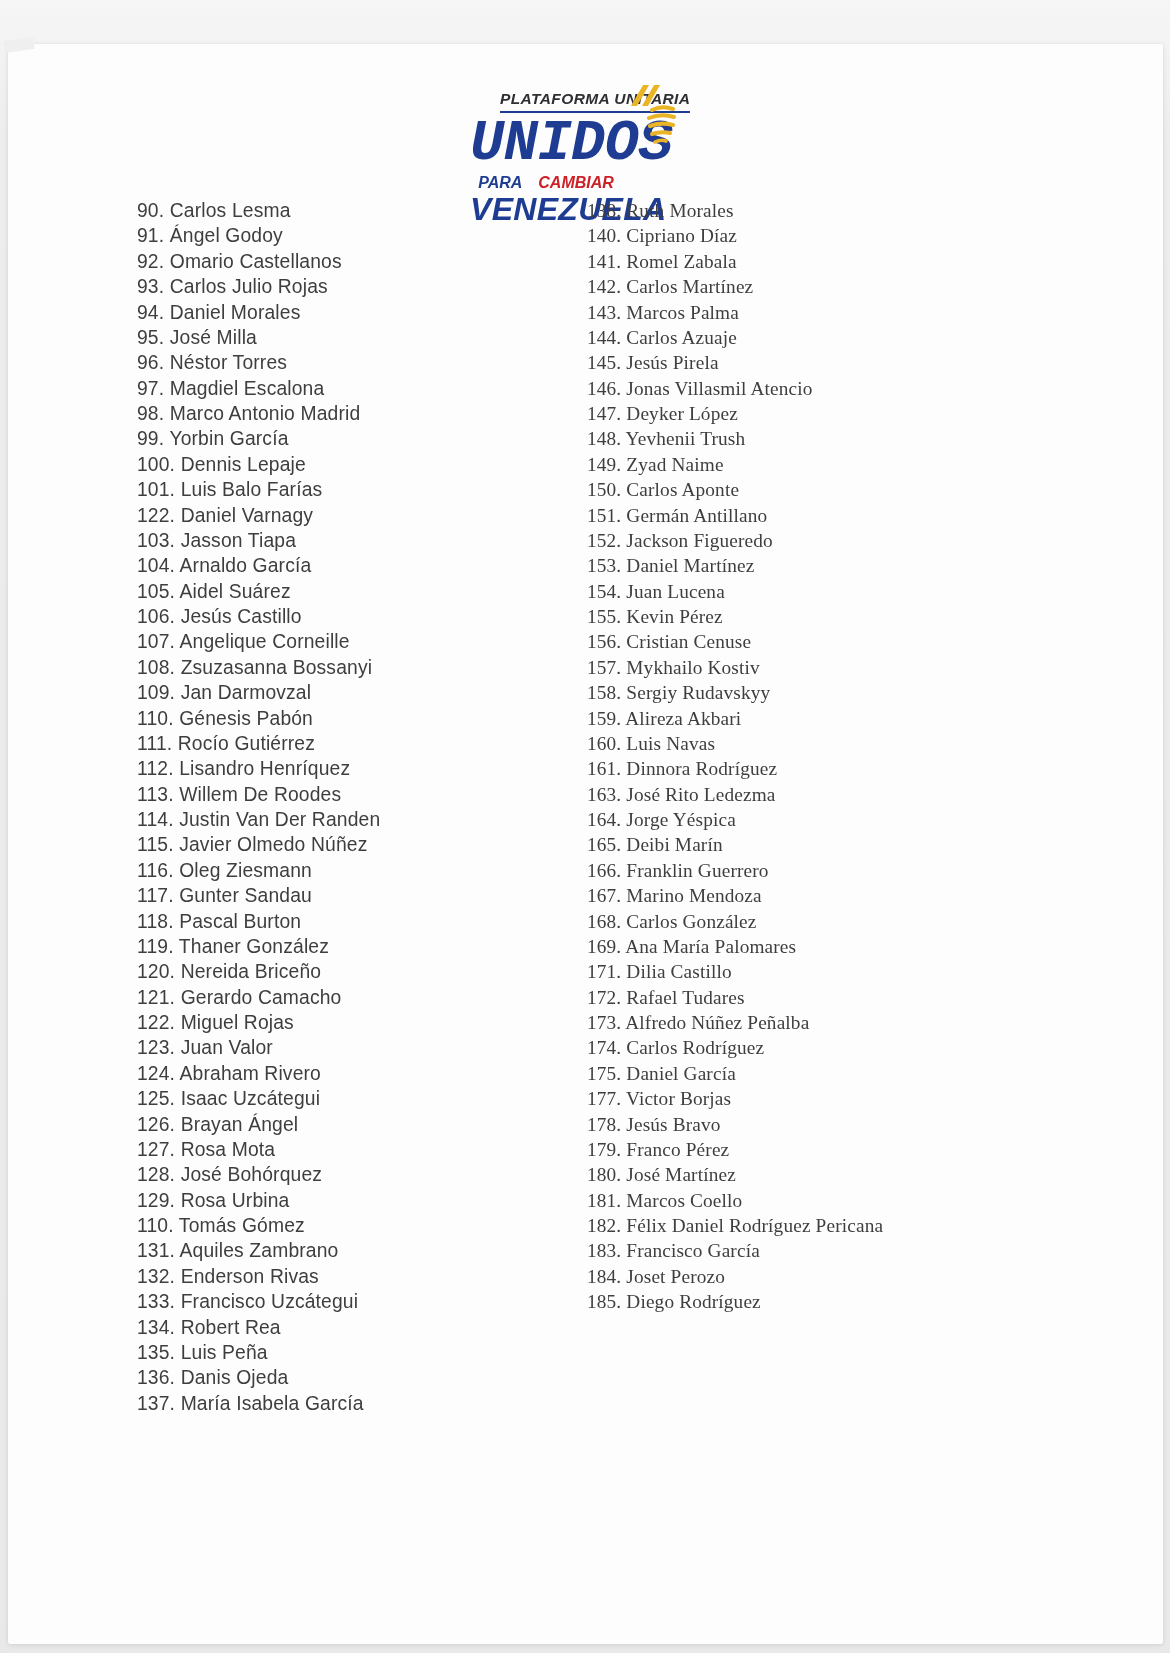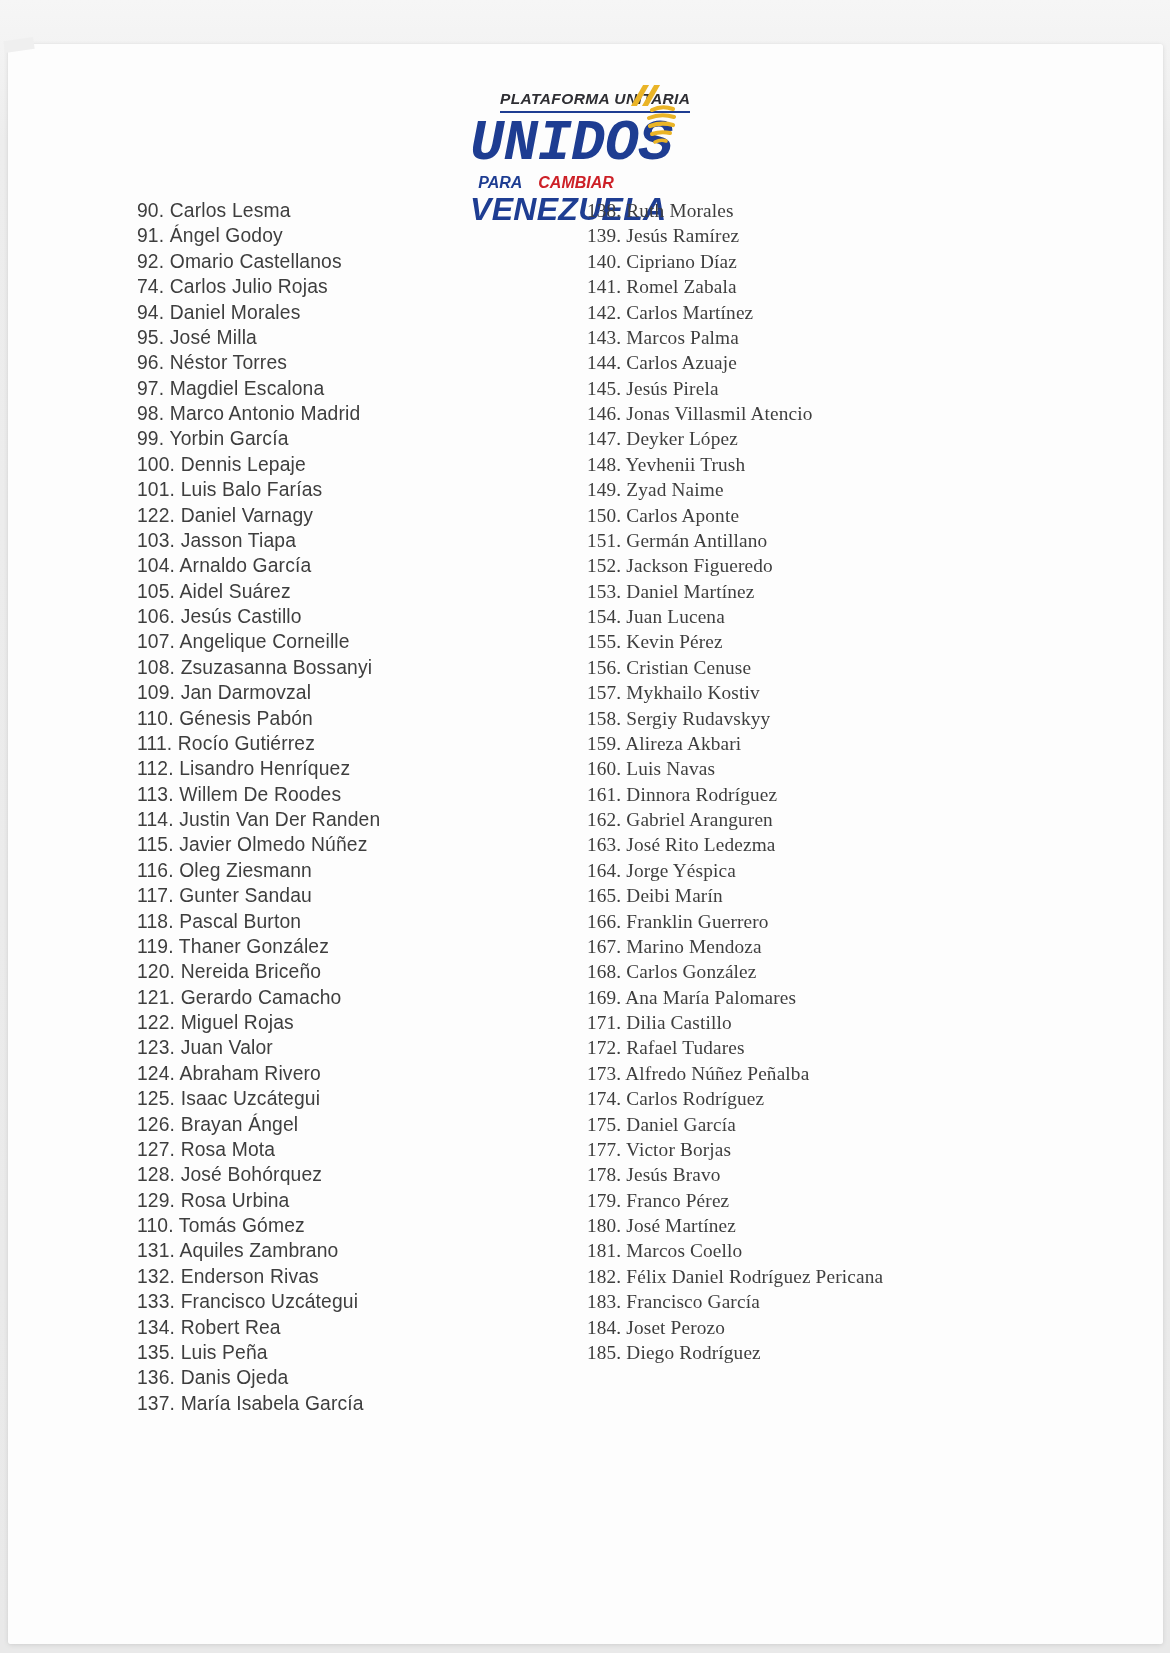--- a/index.html
+++ b/index.html
@@ -125,21 +125,21 @@
         <path d="M6 29 Q15 26 24 28" stroke="#eab427" stroke-width="4" stroke-linecap="round"></path>
         <path d="M9 37 Q15 34 20 36" stroke="#eab427" stroke-width="3.6" stroke-linecap="round"></path>
       </svg>
     </span>
   </div>
 
   <ol class="names left">
       <li>90. Carlos Lesma</li>
       <li>91. Ángel Godoy</li>
       <li>92. Omario Castellanos</li>
-      <li>74. Carlos Julio Rojas</li>
+      <li>93. Carlos Julio Rojas</li>
       <li>94. Daniel Morales</li>
       <li>95. José Milla</li>
       <li>96. Néstor Torres</li>
       <li>97. Magdiel Escalona</li>
       <li>98. Marco Antonio Madrid</li>
       <li>99. Yorbin García</li>
       <li>100. Dennis Lepaje</li>
       <li>101. Luis Balo Farías</li>
       <li>122. Daniel Varnagy</li>
       <li>103. Jasson Tiapa</li>
@@ -174,21 +174,20 @@
       <li>132. Enderson Rivas</li>
       <li>133. Francisco Uzcátegui</li>
       <li>134. Robert Rea</li>
       <li>135. Luis Peña</li>
       <li>136. Danis Ojeda</li>
       <li>137. María Isabela García</li>
     </ol>
 
   <ol class="names right">
       <li>138. Ruth Morales</li>
-      <li>139. Jesús Ramírez</li>
       <li>140. Cipriano Díaz</li>
       <li>141. Romel Zabala</li>
       <li>142. Carlos Martínez</li>
       <li>143. Marcos Palma</li>
       <li>144. Carlos Azuaje</li>
       <li>145. Jesús Pirela</li>
       <li>146. Jonas Villasmil Atencio</li>
       <li>147. Deyker López</li>
       <li>148. Yevhenii Trush</li>
       <li>149. Zyad Naime</li>
@@ -197,21 +196,20 @@
       <li>152. Jackson Figueredo</li>
       <li>153. Daniel Martínez</li>
       <li>154. Juan Lucena</li>
       <li>155. Kevin Pérez</li>
       <li>156. Cristian Cenuse</li>
       <li>157. Mykhailo Kostiv</li>
       <li>158. Sergiy Rudavskyy</li>
       <li>159. Alireza Akbari</li>
       <li>160. Luis Navas</li>
       <li>161. Dinnora Rodríguez</li>
-      <li>162. Gabriel Aranguren</li>
       <li>163. José Rito Ledezma</li>
       <li>164. Jorge Yéspica</li>
       <li>165. Deibi Marín</li>
       <li>166. Franklin Guerrero</li>
       <li>167. Marino Mendoza</li>
       <li>168. Carlos González</li>
       <li>169. Ana María Palomares</li>
       <li>171. Dilia Castillo</li>
       <li>172. Rafael Tudares</li>
       <li>173. Alfredo Núñez Peñalba</li>

